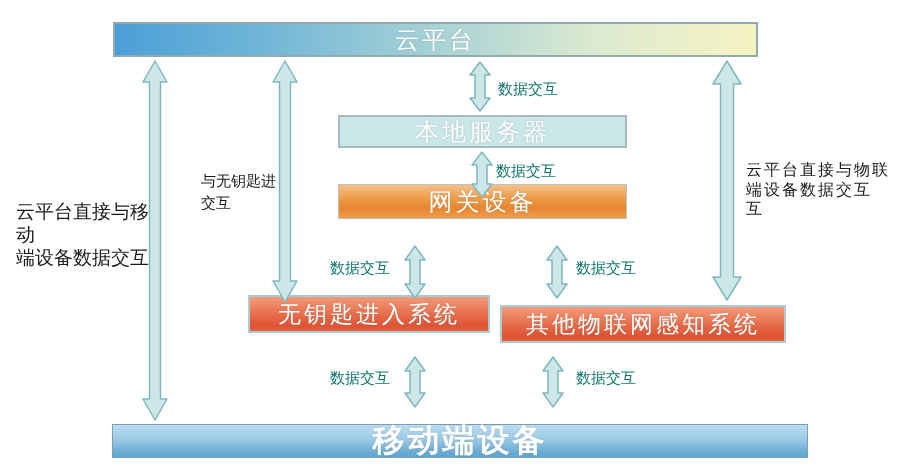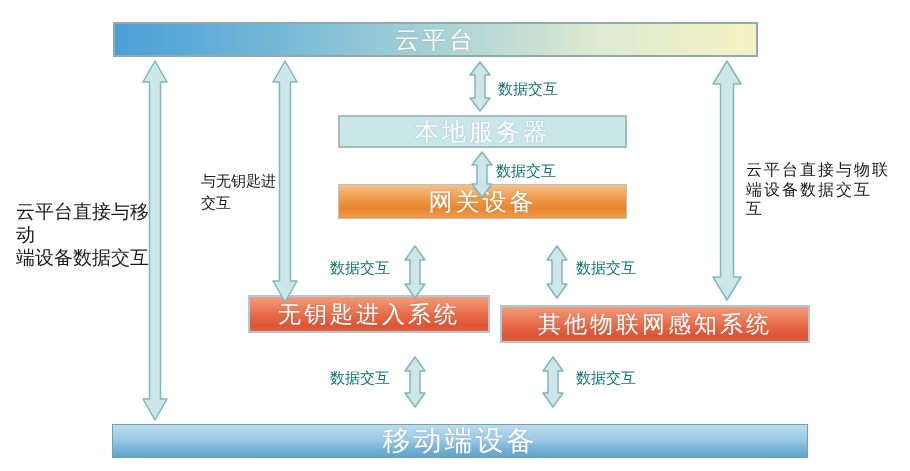--- a/index.html
+++ b/index.html
@@ -26,28 +26,29 @@
     background:linear-gradient(180deg,#f6c08a 0%,#ee9c49 40%,#e88630 70%,#ef9c4c 100%);
     border:1.5px solid #bcc4ba;
   }
   .node-keyless {
     left:228px; top:295px; width:242px; height:38px; font-size:23px;
     background:linear-gradient(180deg,#f49b7a 0%,#e66a47 55%,#dd5434 85%,#e2603f 100%);
     border:2px solid #aecbd2;
     margin-left:20px;
   }
   .node-iot {
-    left:500px; top:305px; width:310px; height:38px; font-size:23px;
+    left:500px; top:305px; width:286px; height:38px; font-size:23px;
     background:linear-gradient(180deg,#f49b7a 0%,#e66a47 55%,#dd5434 85%,#e2603f 100%);
     border:2px solid #aecbd2;
   }
   .node-mobile {
-    left:112px; top:424px; width:696px; height:34px; font-size:28px;
+    left:112px; top:424px; width:696px; height:34px; font-size:32px;
     background:linear-gradient(180deg,#b9ddef 0%,#9ccae6 45%,#69abd3 85%,#5fa6d0 100%);
     border:1.5px solid #78a0b0;
+    font-weight:bold;
   }
   .darrow { position:absolute; display:block; }
   .darrow path { fill:#cde7e9; stroke:#7fb7be; stroke-width:1.5; stroke-linejoin:round; }
   .edge-label {
     position:absolute; font-size:15px; color:#0f766e; white-space:nowrap;
   }
   .side-label {
     position:absolute; color:#1a1a1a;
   }
   .sl-left  { left:16px;  top:200px; width:142px; font-size:19px; line-height:23px; }

